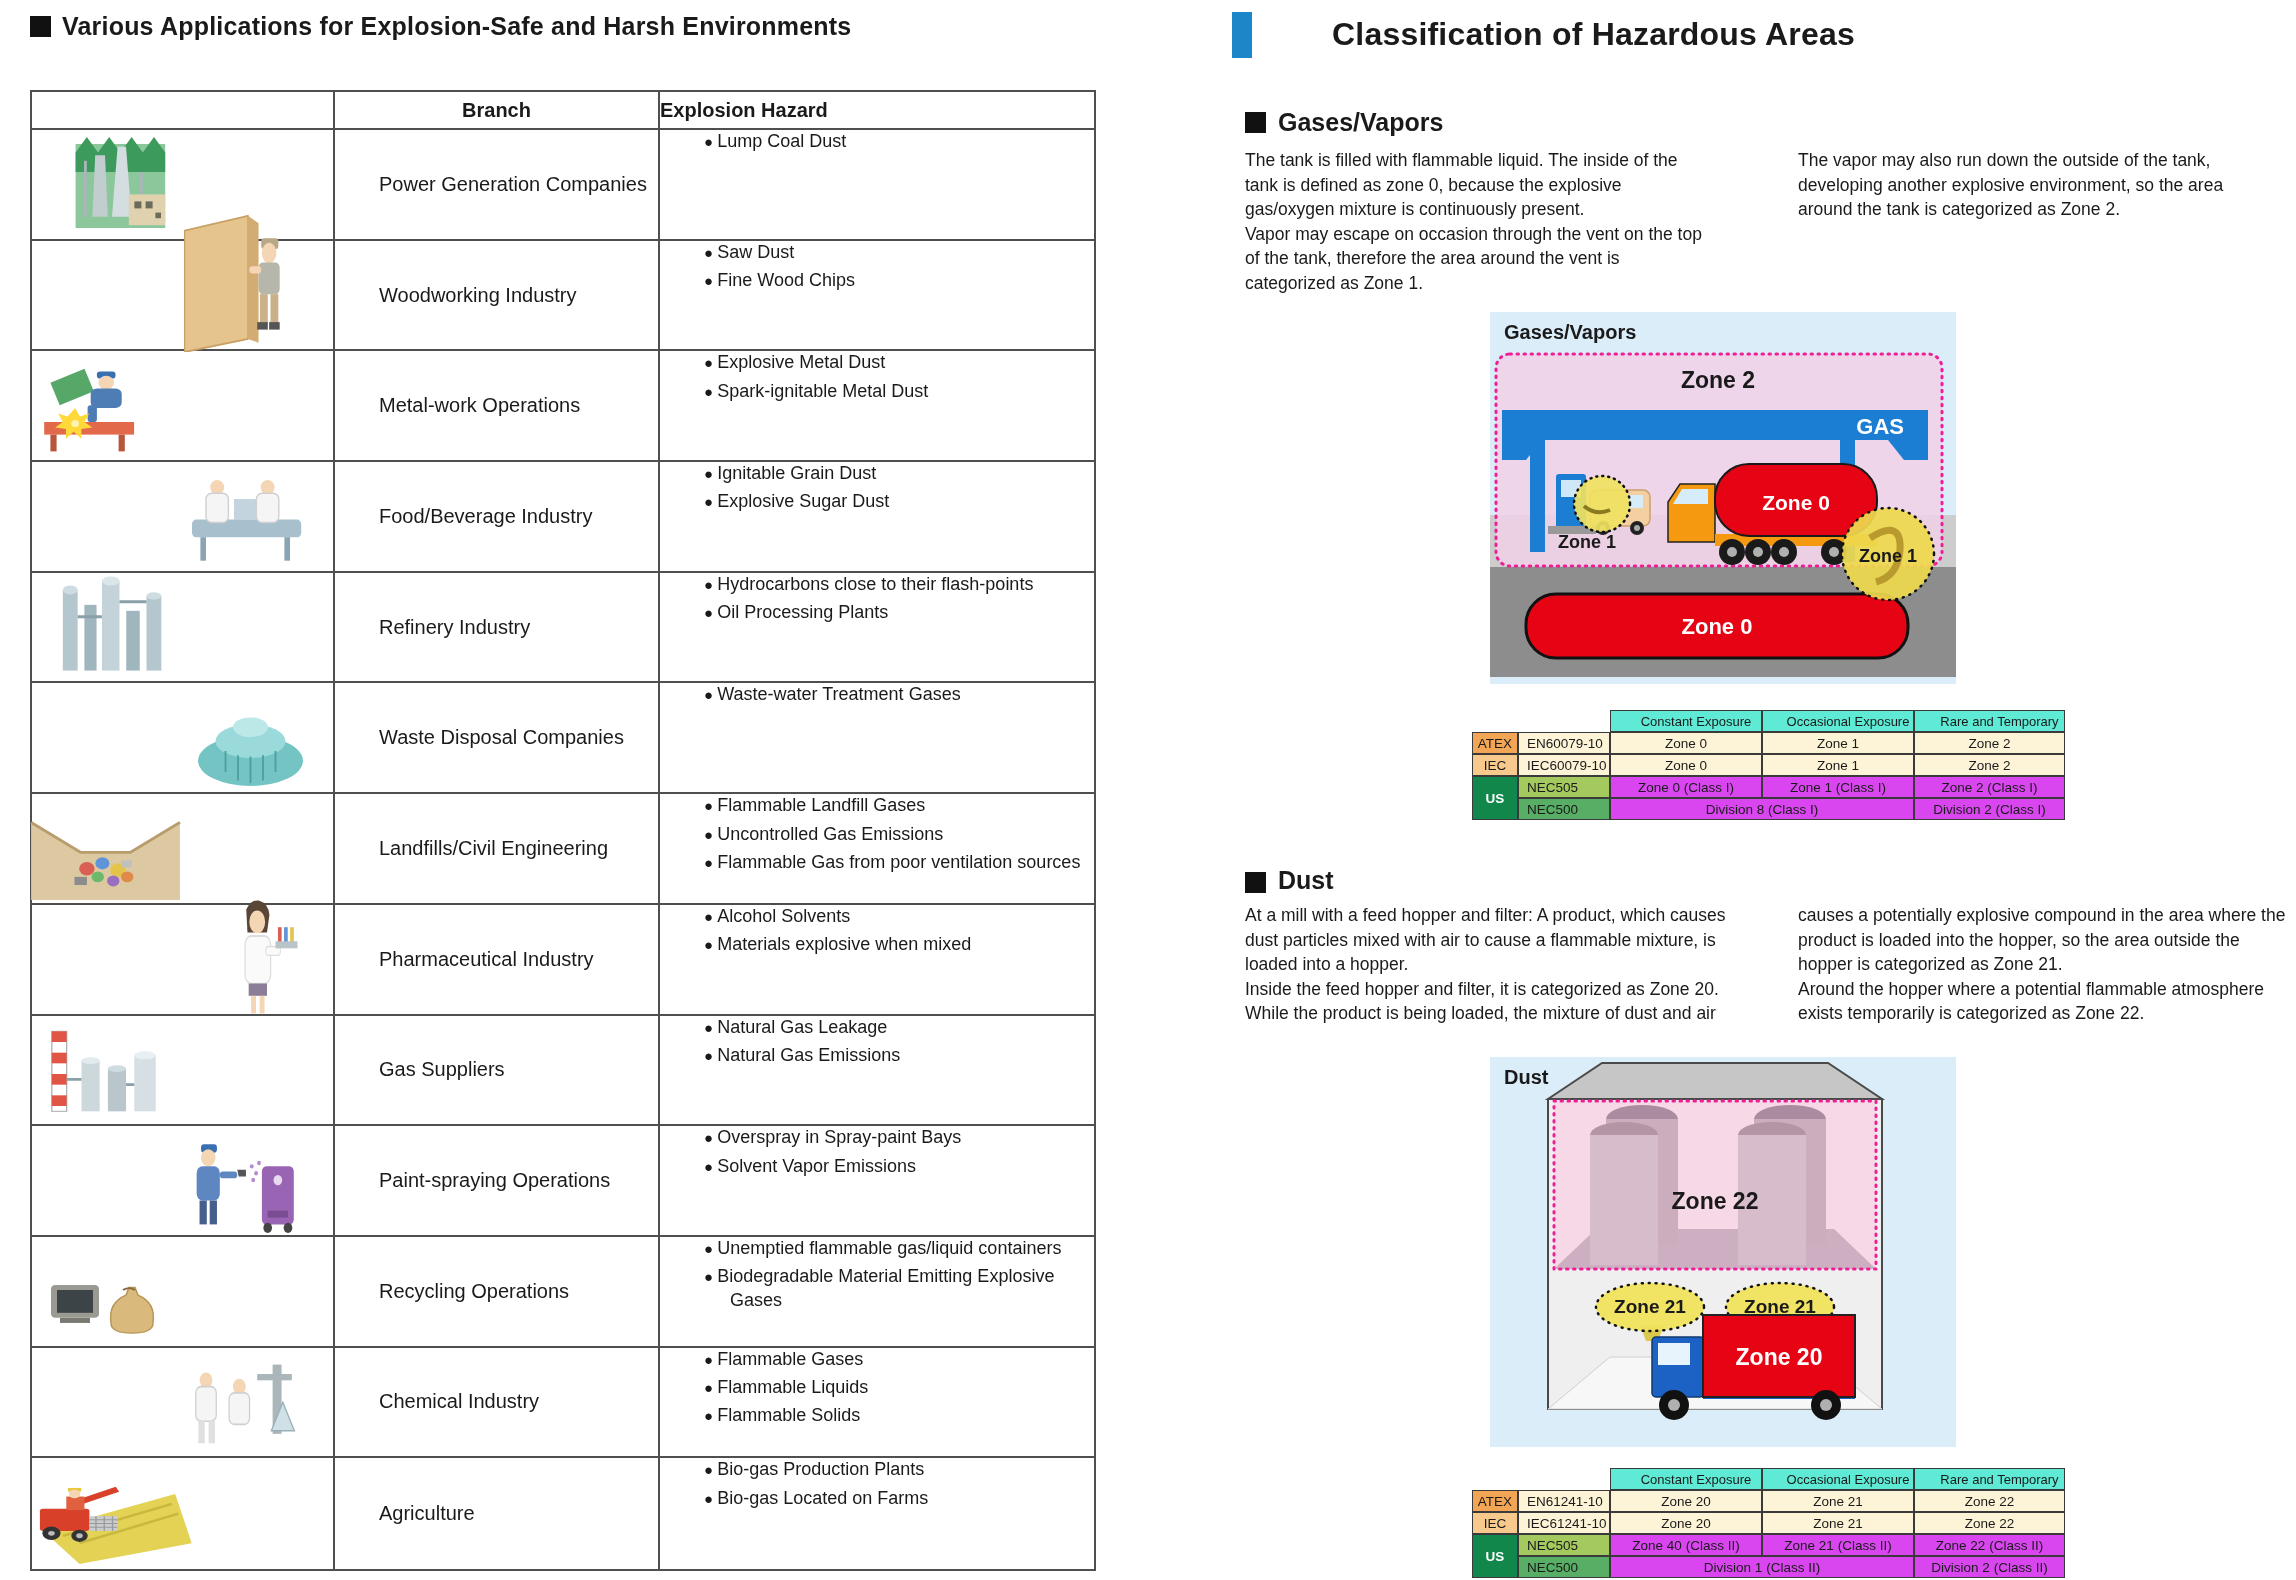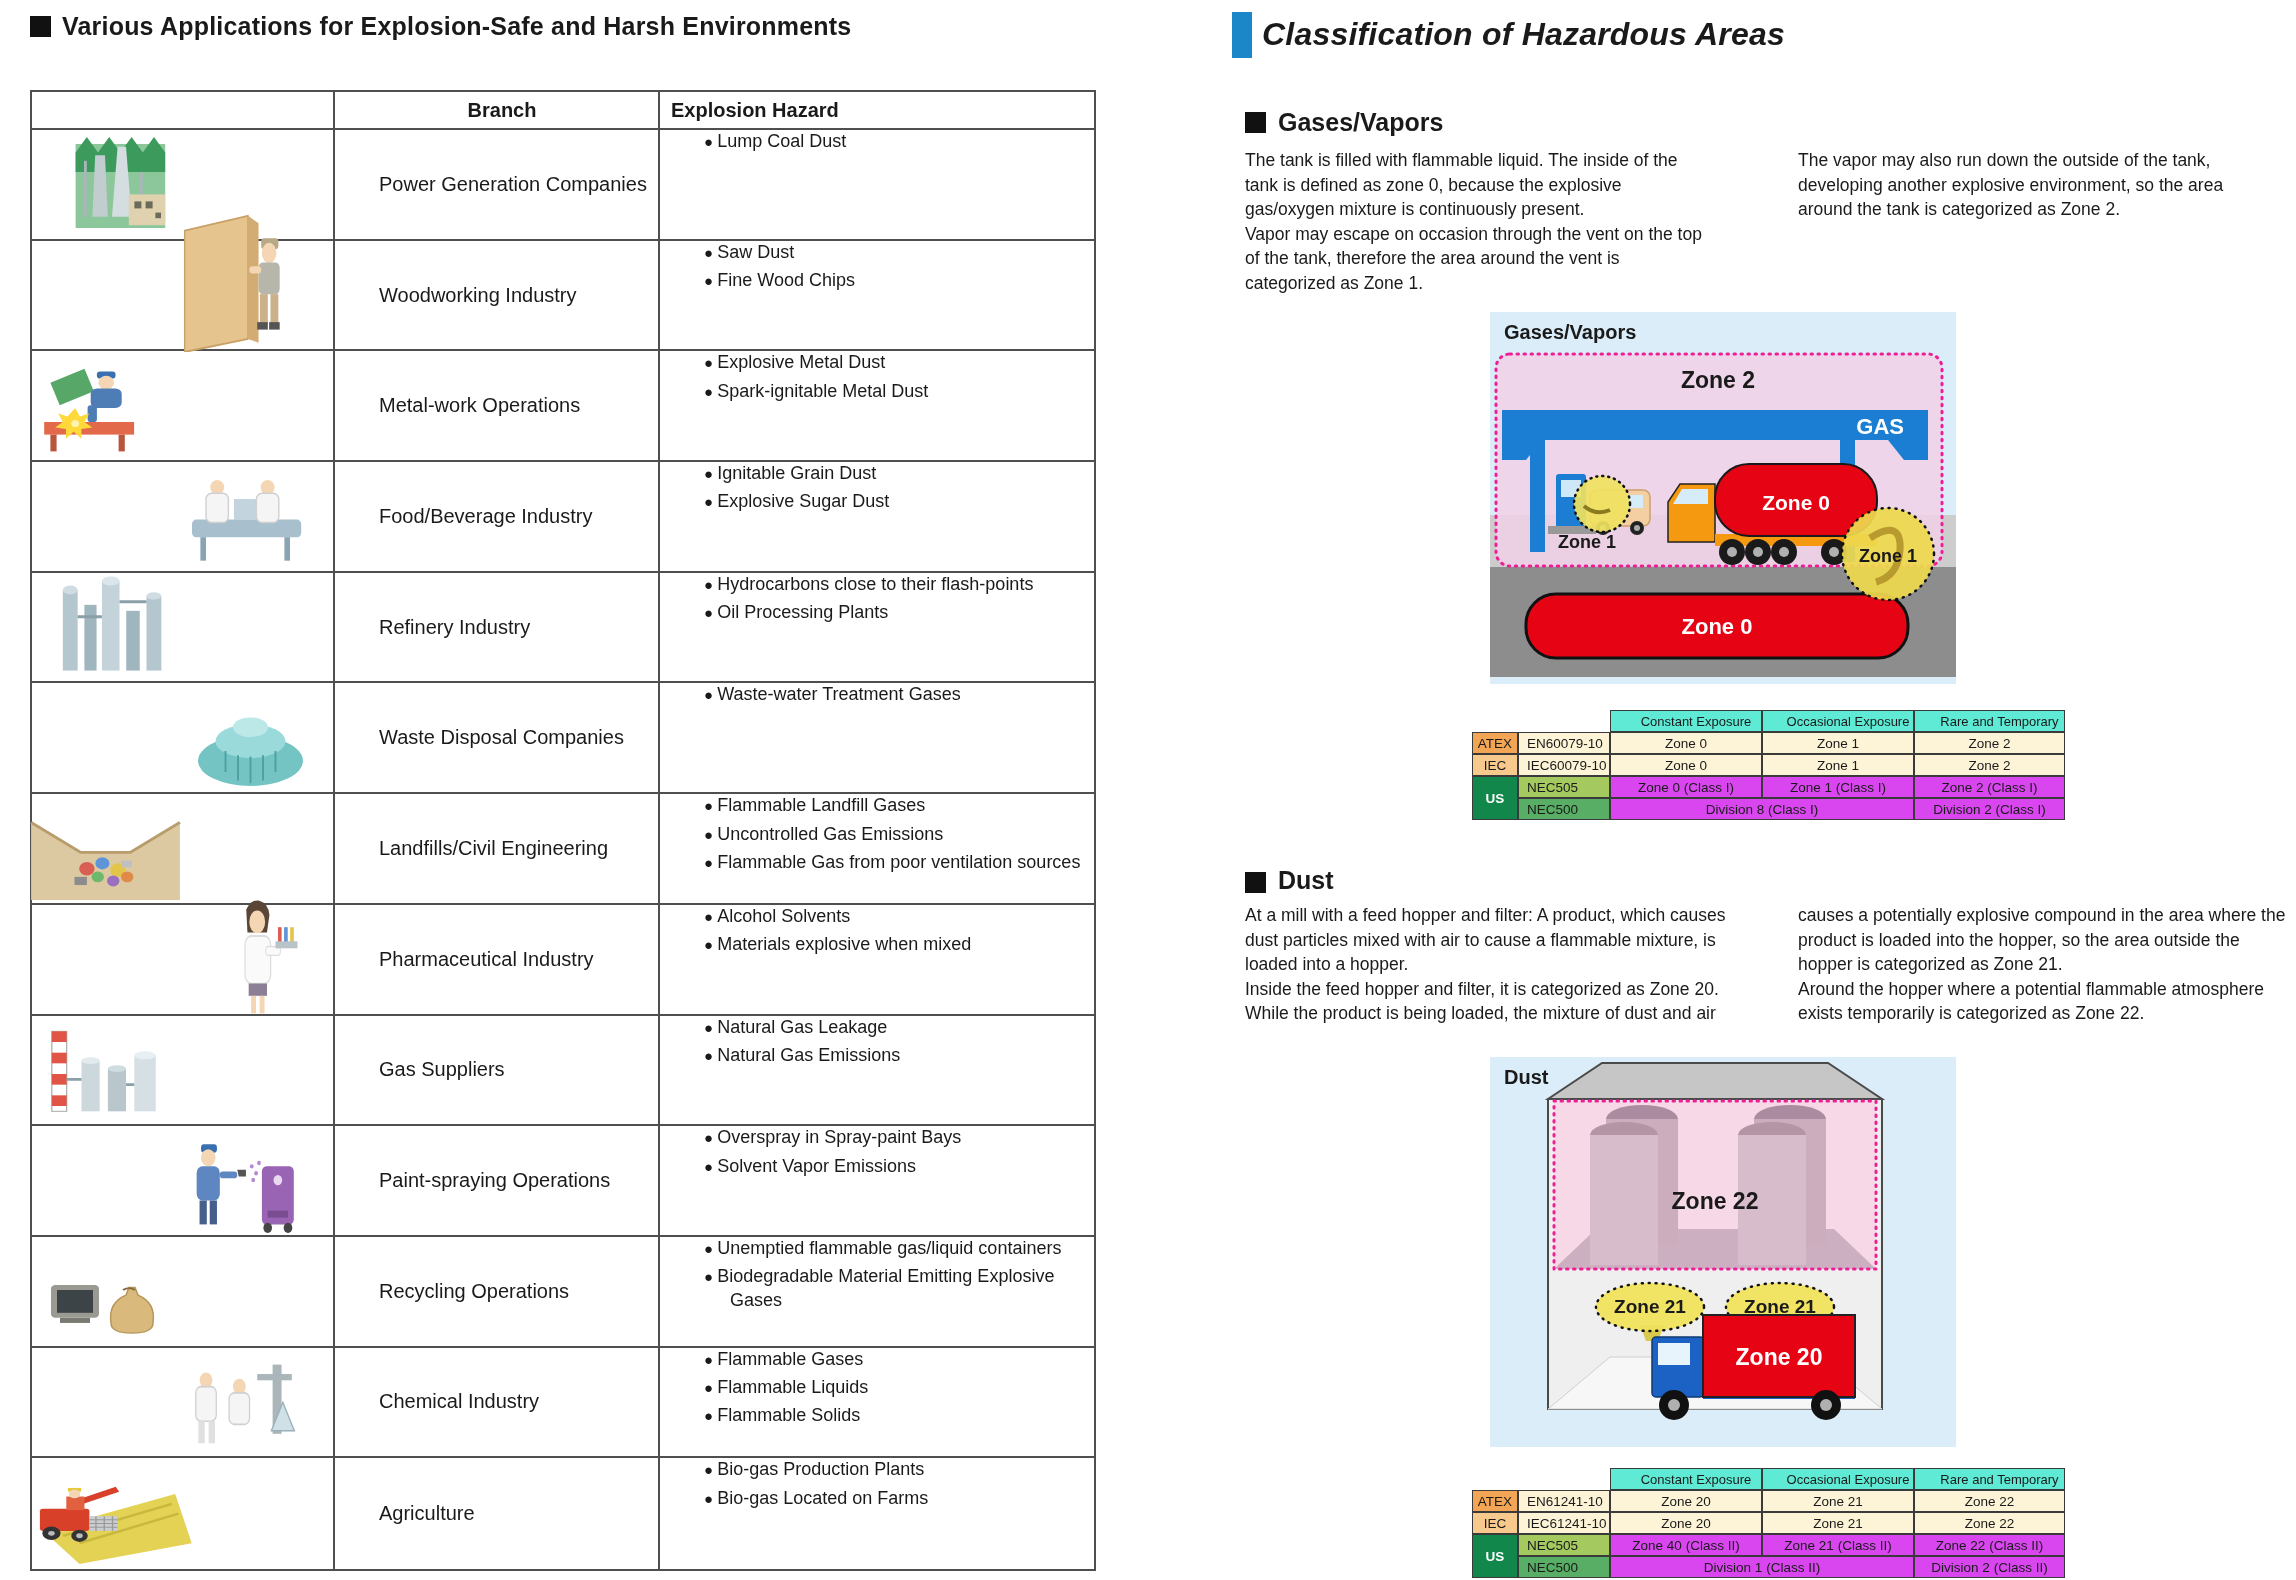--- a/index.html
+++ b/index.html
@@ -14,30 +14,30 @@
   .apps{position:absolute;left:30px;top:90px;display:grid;
         grid-template-columns:303px 325px 434px;
         grid-template-rows:38px repeat(13,110.7px);
         border:2px solid #4f4f4f;}
   .cell{border-bottom:2px solid #4f4f4f;display:flex;align-items:center;}
   .cell.last{border-bottom:none;}
   .c1{border-right:2px solid #4f4f4f;}
   .c2{border-right:2px solid #4f4f4f;padding-left:44px;font-size:20px;}
   .c3{flex-direction:column;align-items:flex-start;justify-content:flex-start;
       padding-left:44px;padding-right:10px;gap:5px;font-size:18px;}
-  .hdr{justify-content:center;font-weight:bold;font-size:20px;padding-left:11px;}
+  .hdr{justify-content:center;font-weight:bold;font-size:20px;padding-left:0;}
   .hz{padding-left:26px;text-indent:-26px;line-height:1.3;}
   .hz:empty{display:none;}
   .hz::before{content:"● ";font-size:15px;}
 
   .ill{position:absolute;z-index:3;}
 
   
   .main-title-bar{position:absolute;left:1232px;top:12px;width:20px;height:46px;background:#1b86c8;}
-  .main-title{position:absolute;left:1262px;top:16px;font-size:32px;font-weight:bold;letter-spacing:.2px;font-style:italic;}
+  .main-title{position:absolute;left:1332px;top:16px;font-size:32px;font-weight:bold;letter-spacing:.2px;}
   .sec-head{position:absolute;font-size:25px;font-weight:bold;}
   .para{position:absolute;font-size:17.5px;line-height:24.5px;white-space:pre-line;}
 
   
   .diagram{position:absolute;width:466px;background:#daedf9;}
   .diag-label{position:absolute;left:14px;top:9px;font-size:20px;font-weight:bold;z-index:5;}
   .diagram svg{position:absolute;left:0;top:0;}
 
   
   .ztable{position:absolute;display:grid;

